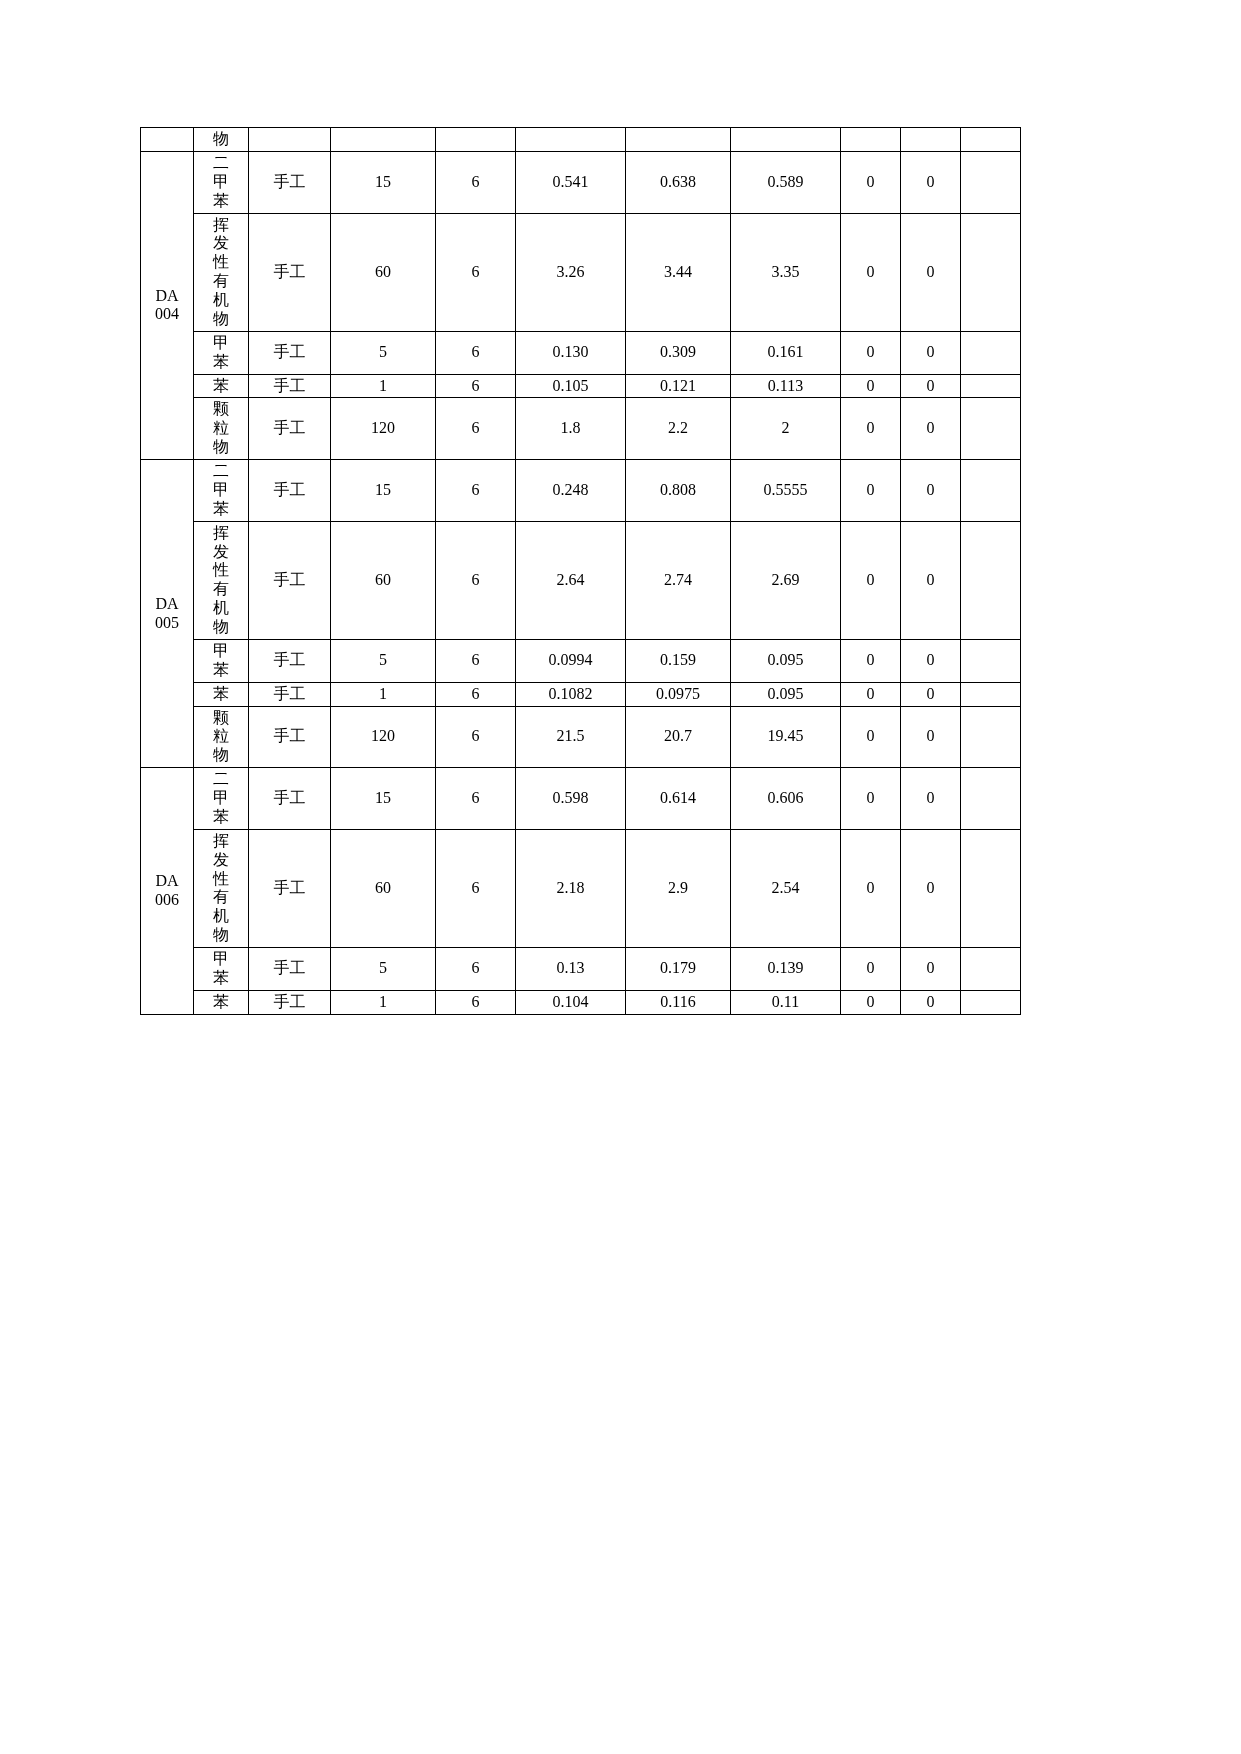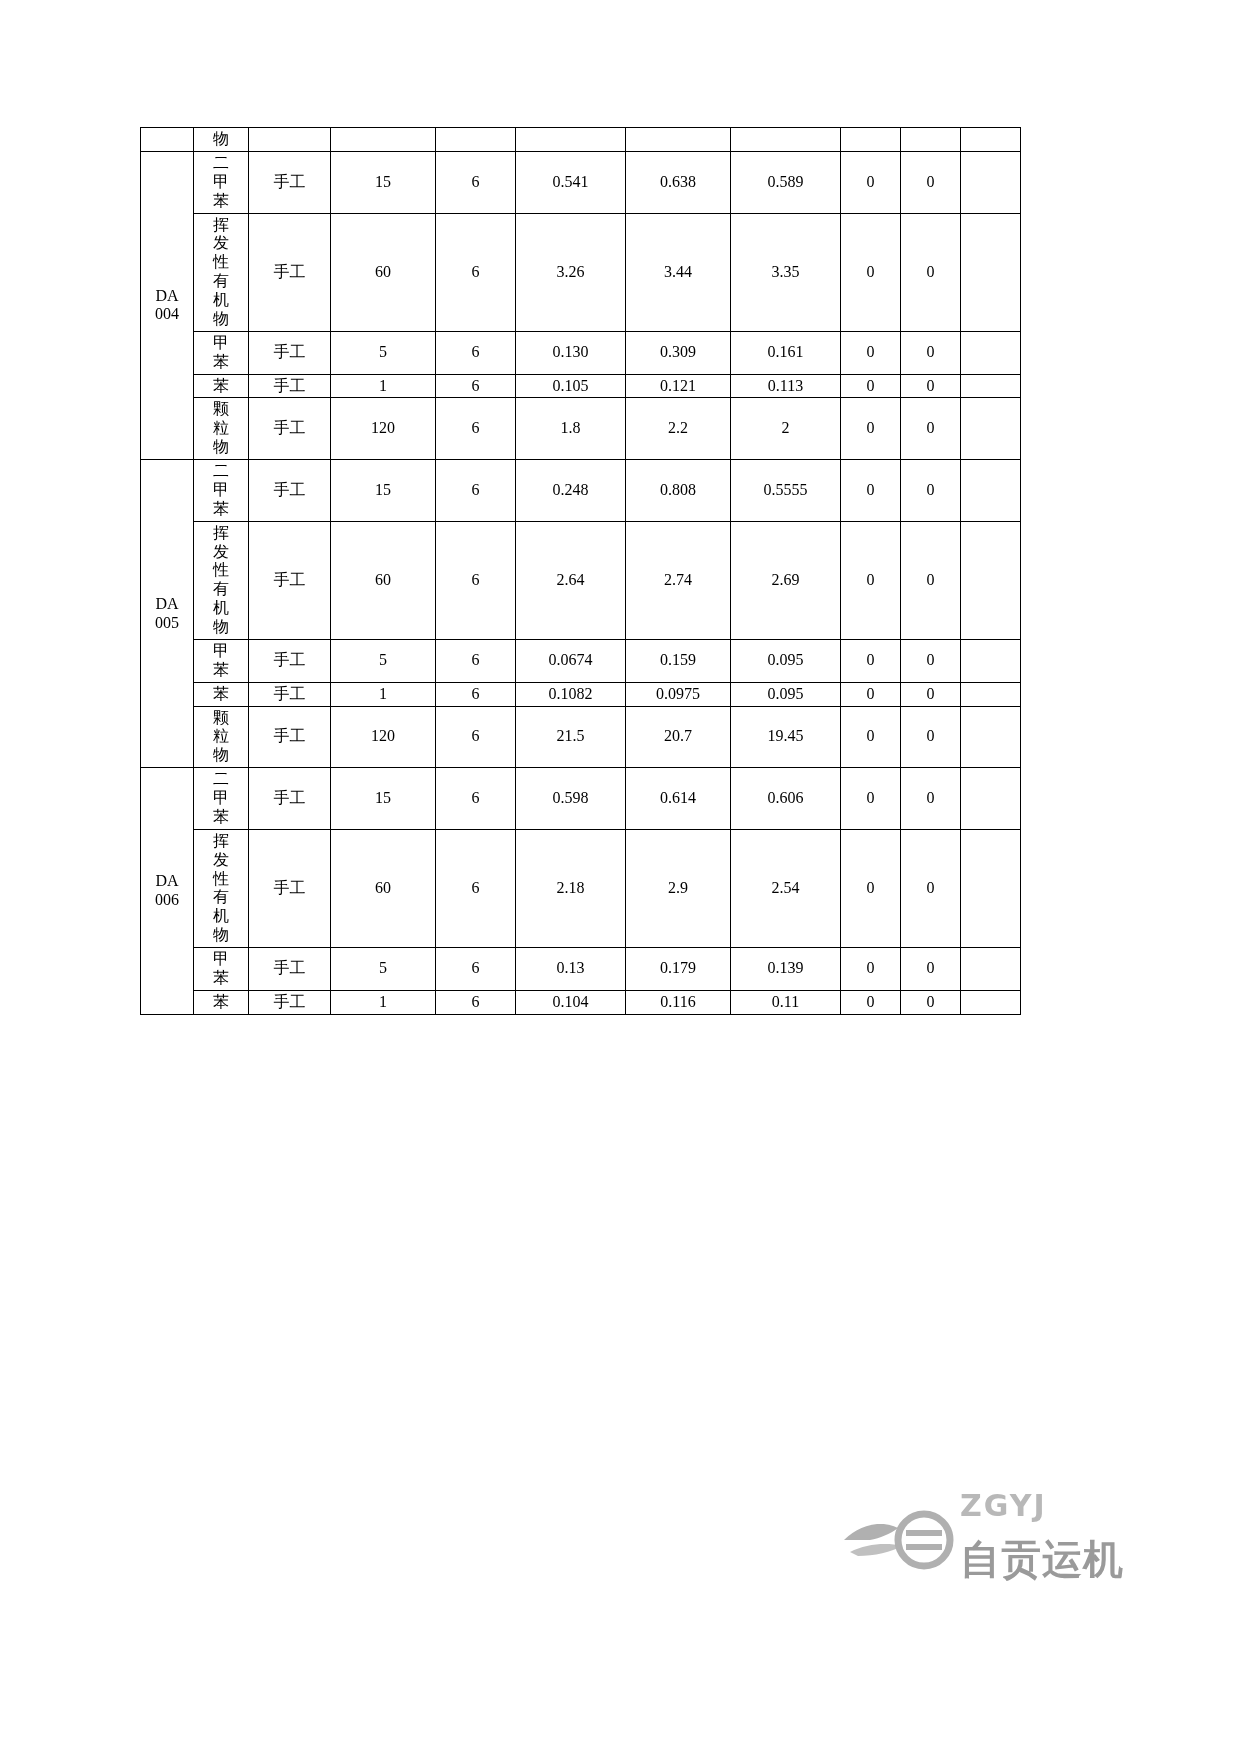--- a/index.html
+++ b/index.html
@@ -265,21 +265,21 @@
           <td></td>
         </tr>
         <tr>
           <td class="vertical">
               <span class="vtext">甲
 苯</span>
             </td>
           <td class="cn">手工</td>
           <td>5</td>
           <td>6</td>
-          <td>0.0674</td>
+          <td>0.0994</td>
           <td>0.159</td>
           <td>0.095</td>
           <td>0</td>
           <td>0</td>
           <td></td>
         </tr>
         <tr>
           <td class="cn">苯</td>
           <td class="cn">手工</td>
           <td>1</td>
@@ -369,25 +369,14 @@
           <td>0.11</td>
           <td>0</td>
           <td>0</td>
           <td></td>
         </tr>
 
       </tbody>
     </table>
   </div>
 
-  <div class="logo">
-    <svg class="logo-mark" viewBox="0 0 120 90">
-      <path d="M4 46 C20 30, 42 26, 58 34 C50 40, 40 44, 30 46 Z" fill="#b0b0b0"></path>
-      <path d="M10 58 C26 50, 46 48, 62 52 C52 58, 34 62, 18 62 Z" fill="#c0c0c0"></path>
-      <ellipse cx="84" cy="46" rx="26" ry="26" fill="none" stroke="#b0b0b0" stroke-width="7"></ellipse>
-      <rect x="66" y="36" width="36" height="6" fill="#b0b0b0"></rect>
-      <rect x="66" y="50" width="36" height="6" fill="#b0b0b0"></rect>
-    </svg>
-    <div class="logo-text">ZGYJ</div>
-    <div class="logo-cn">自贡运机</div>
-  </div>
 
 </div>
 
 </body></html>

